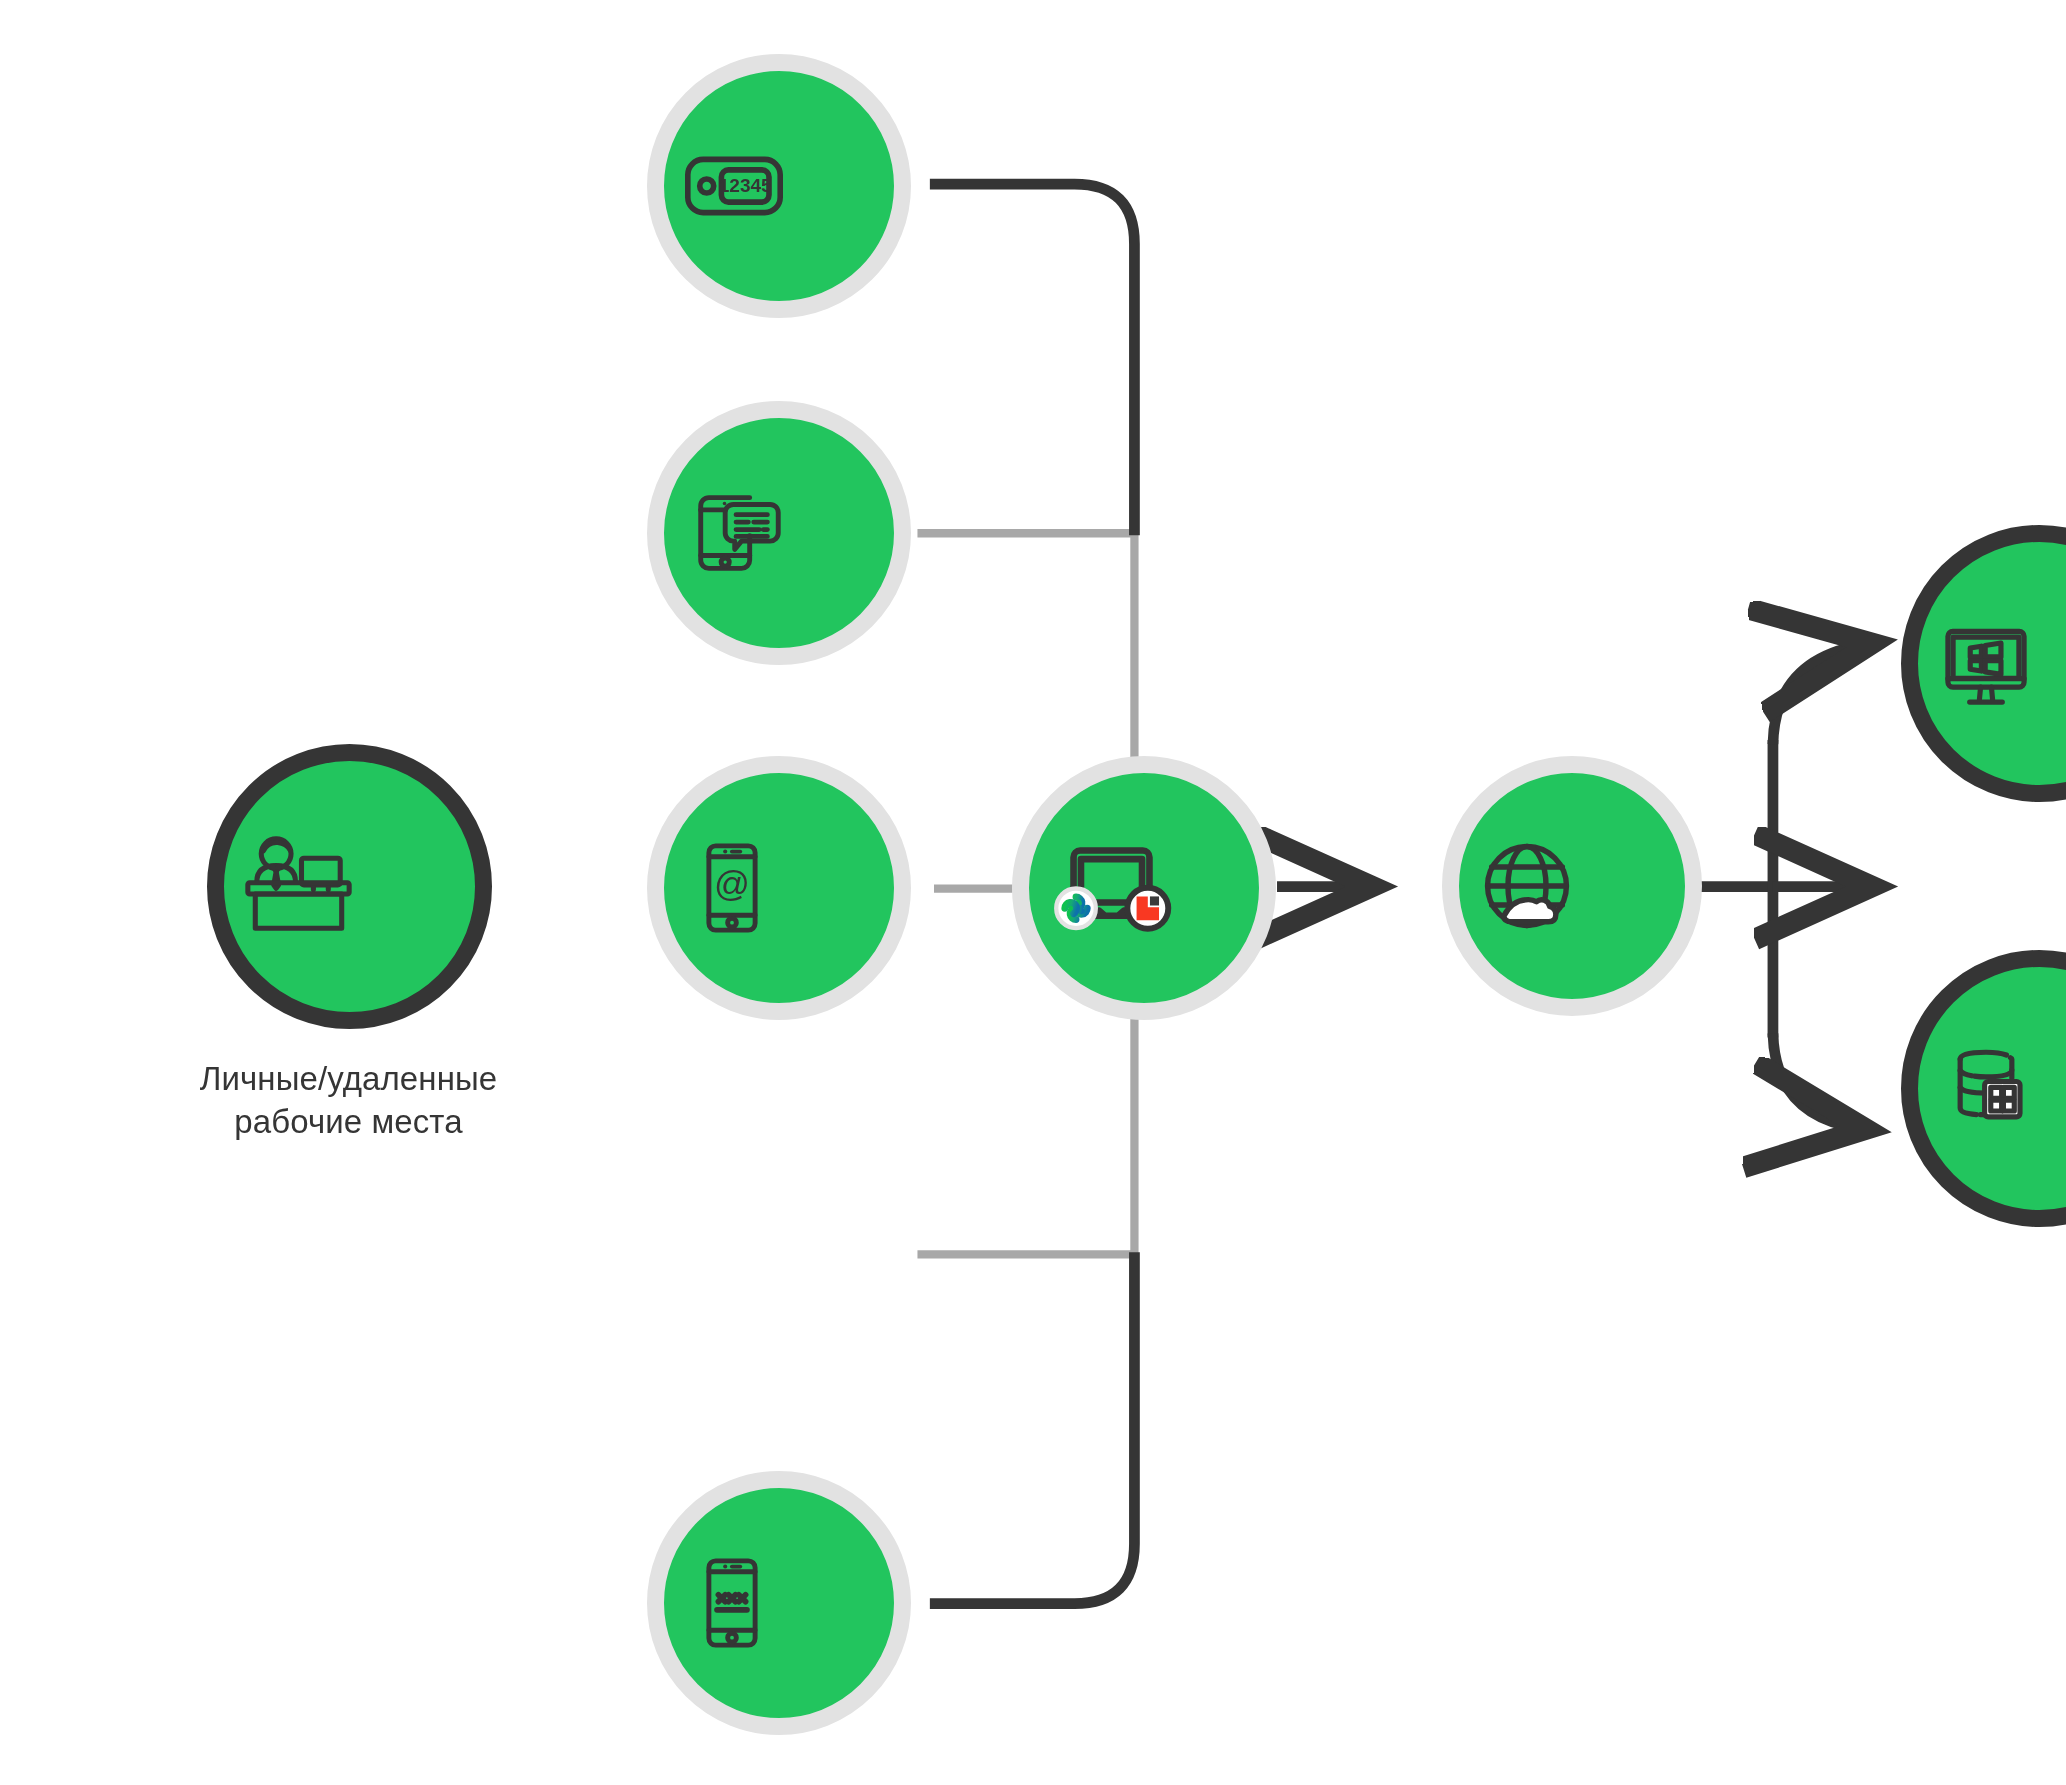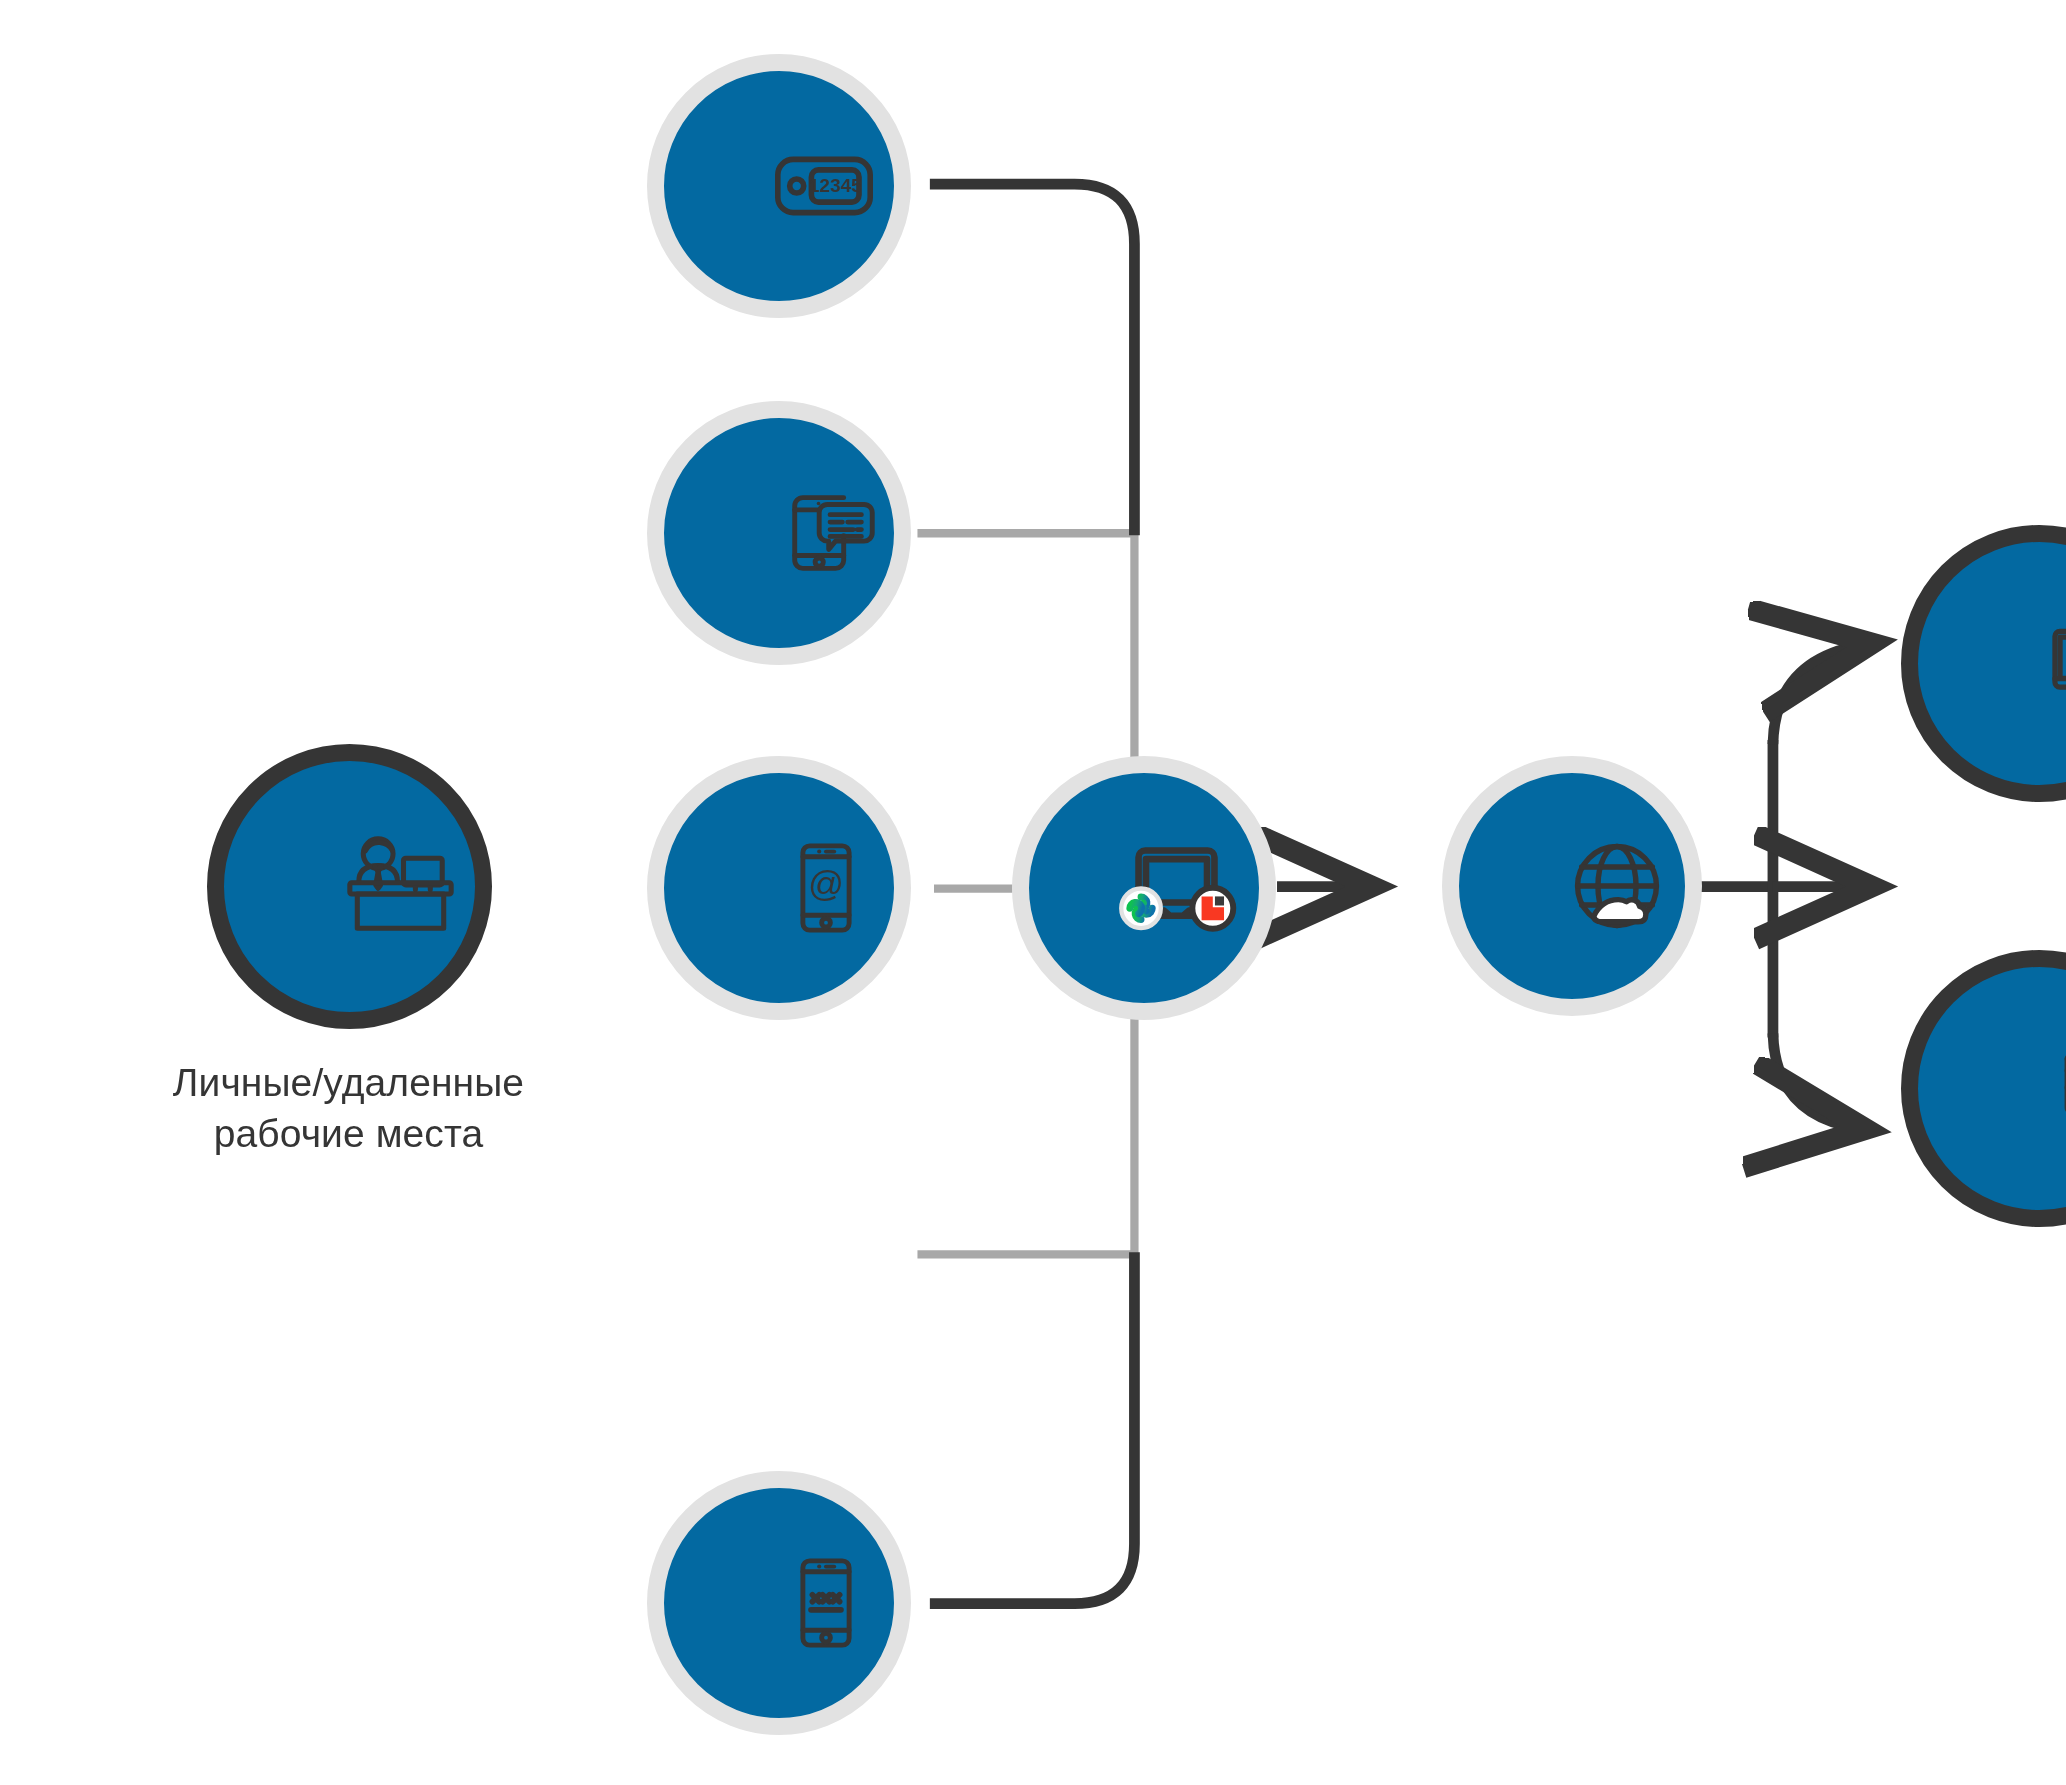--- a/index.html
+++ b/index.html
@@ -1,24 +1,24 @@
 <!DOCTYPE html>
 <html style="font-size:6.6px"><head>
 <meta charset="utf-8">
 <style>
   html,body{margin:0;padding:0;background:#ffffff;}
   body{font-family:"Liberation Sans","DejaVu Sans",sans-serif;}
   #stage{position:relative;width:2771px;height:1786px;background:#ffffff;overflow:hidden;}
   #wires{position:absolute;left:0;top:0;width:2771px;height:1786px;}
   .node{position:absolute;border-radius:50%;box-sizing:border-box;
-        display:flex;align-items:center;justify-content:flex-end;background:#0369a1;}
+        display:flex;align-items:center;justify-content:flex-start;background:#22c55e;}
   .node.soft{border:17.4px solid #e2e2e2;}
   .node.strong{border:17.4px solid #353535;}
   .node svg{display:block;}
-  .label{position:absolute;color:#353535;font-size:39px;line-height:1.30;
+  .label{position:absolute;color:#353535;font-size:33px;line-height:1.30;
          letter-spacing:0.1px;white-space:pre-line;font-weight:400;}
   .label.center{text-align:center;}
 </style>
 </head>
 <body>
 
 <div id="stage">
 
   <svg id="wires" viewBox="0 0 6705 4321" xmlns="http://www.w3.org/2000/svg">
     <defs>

